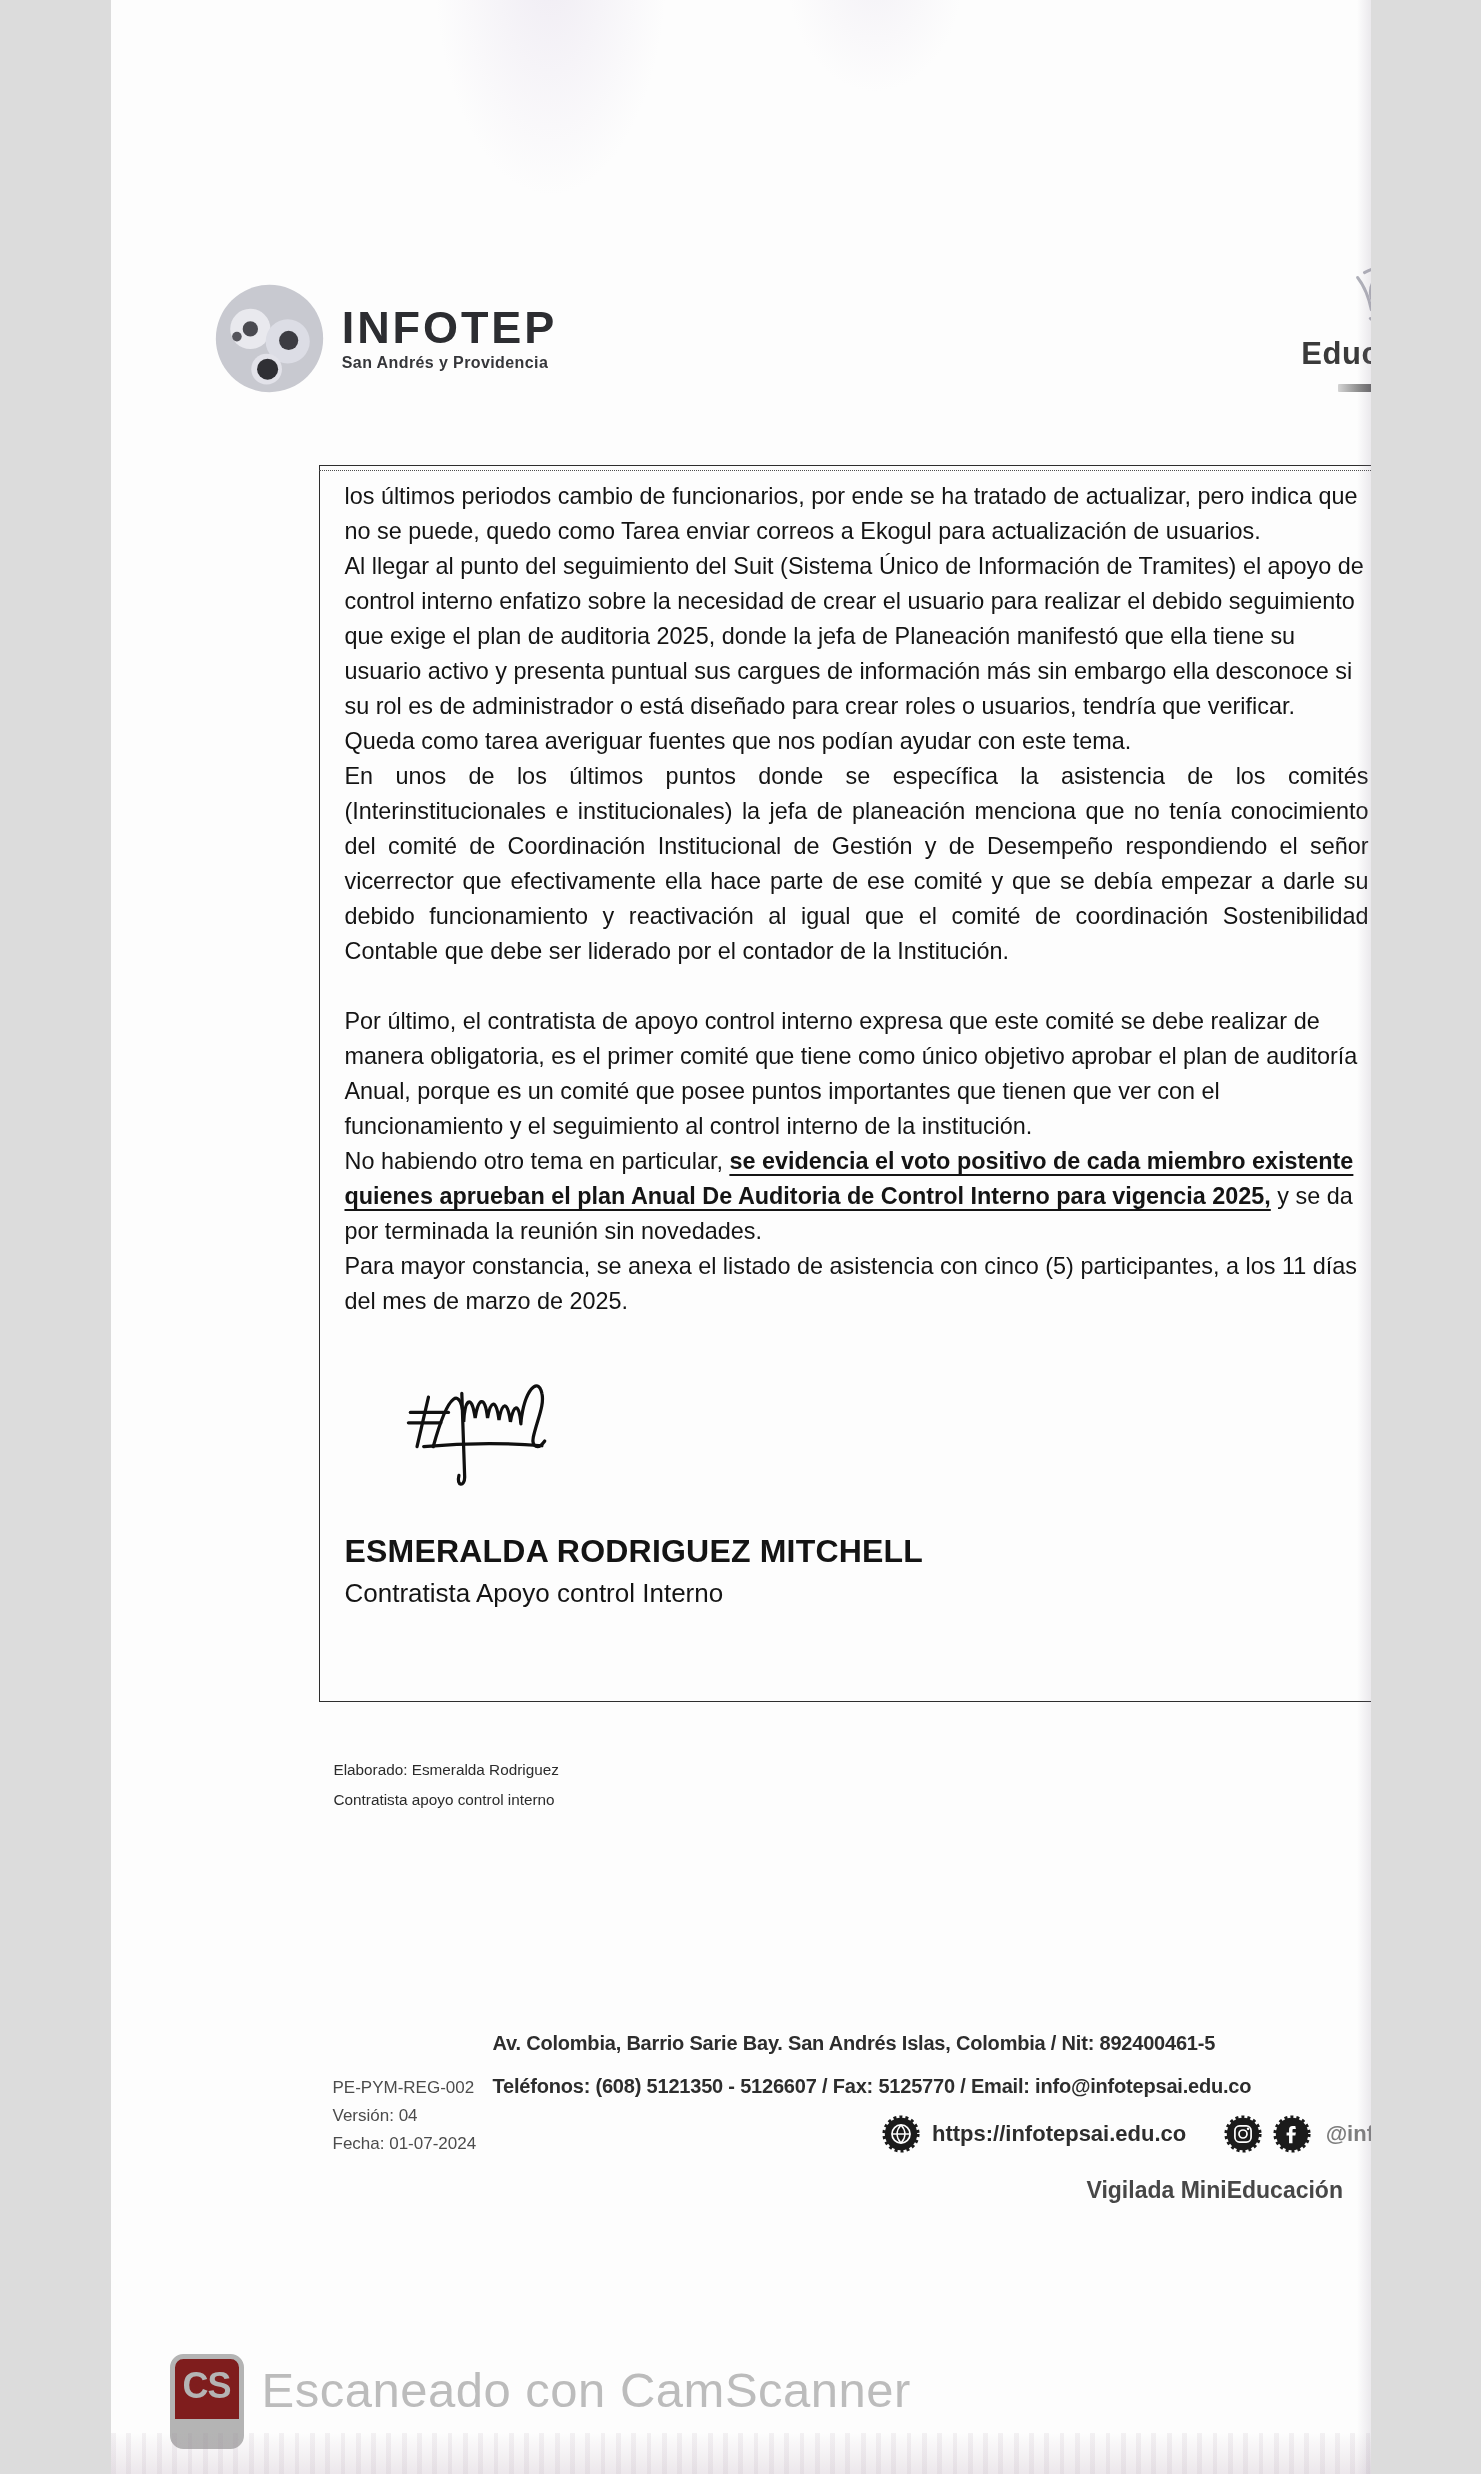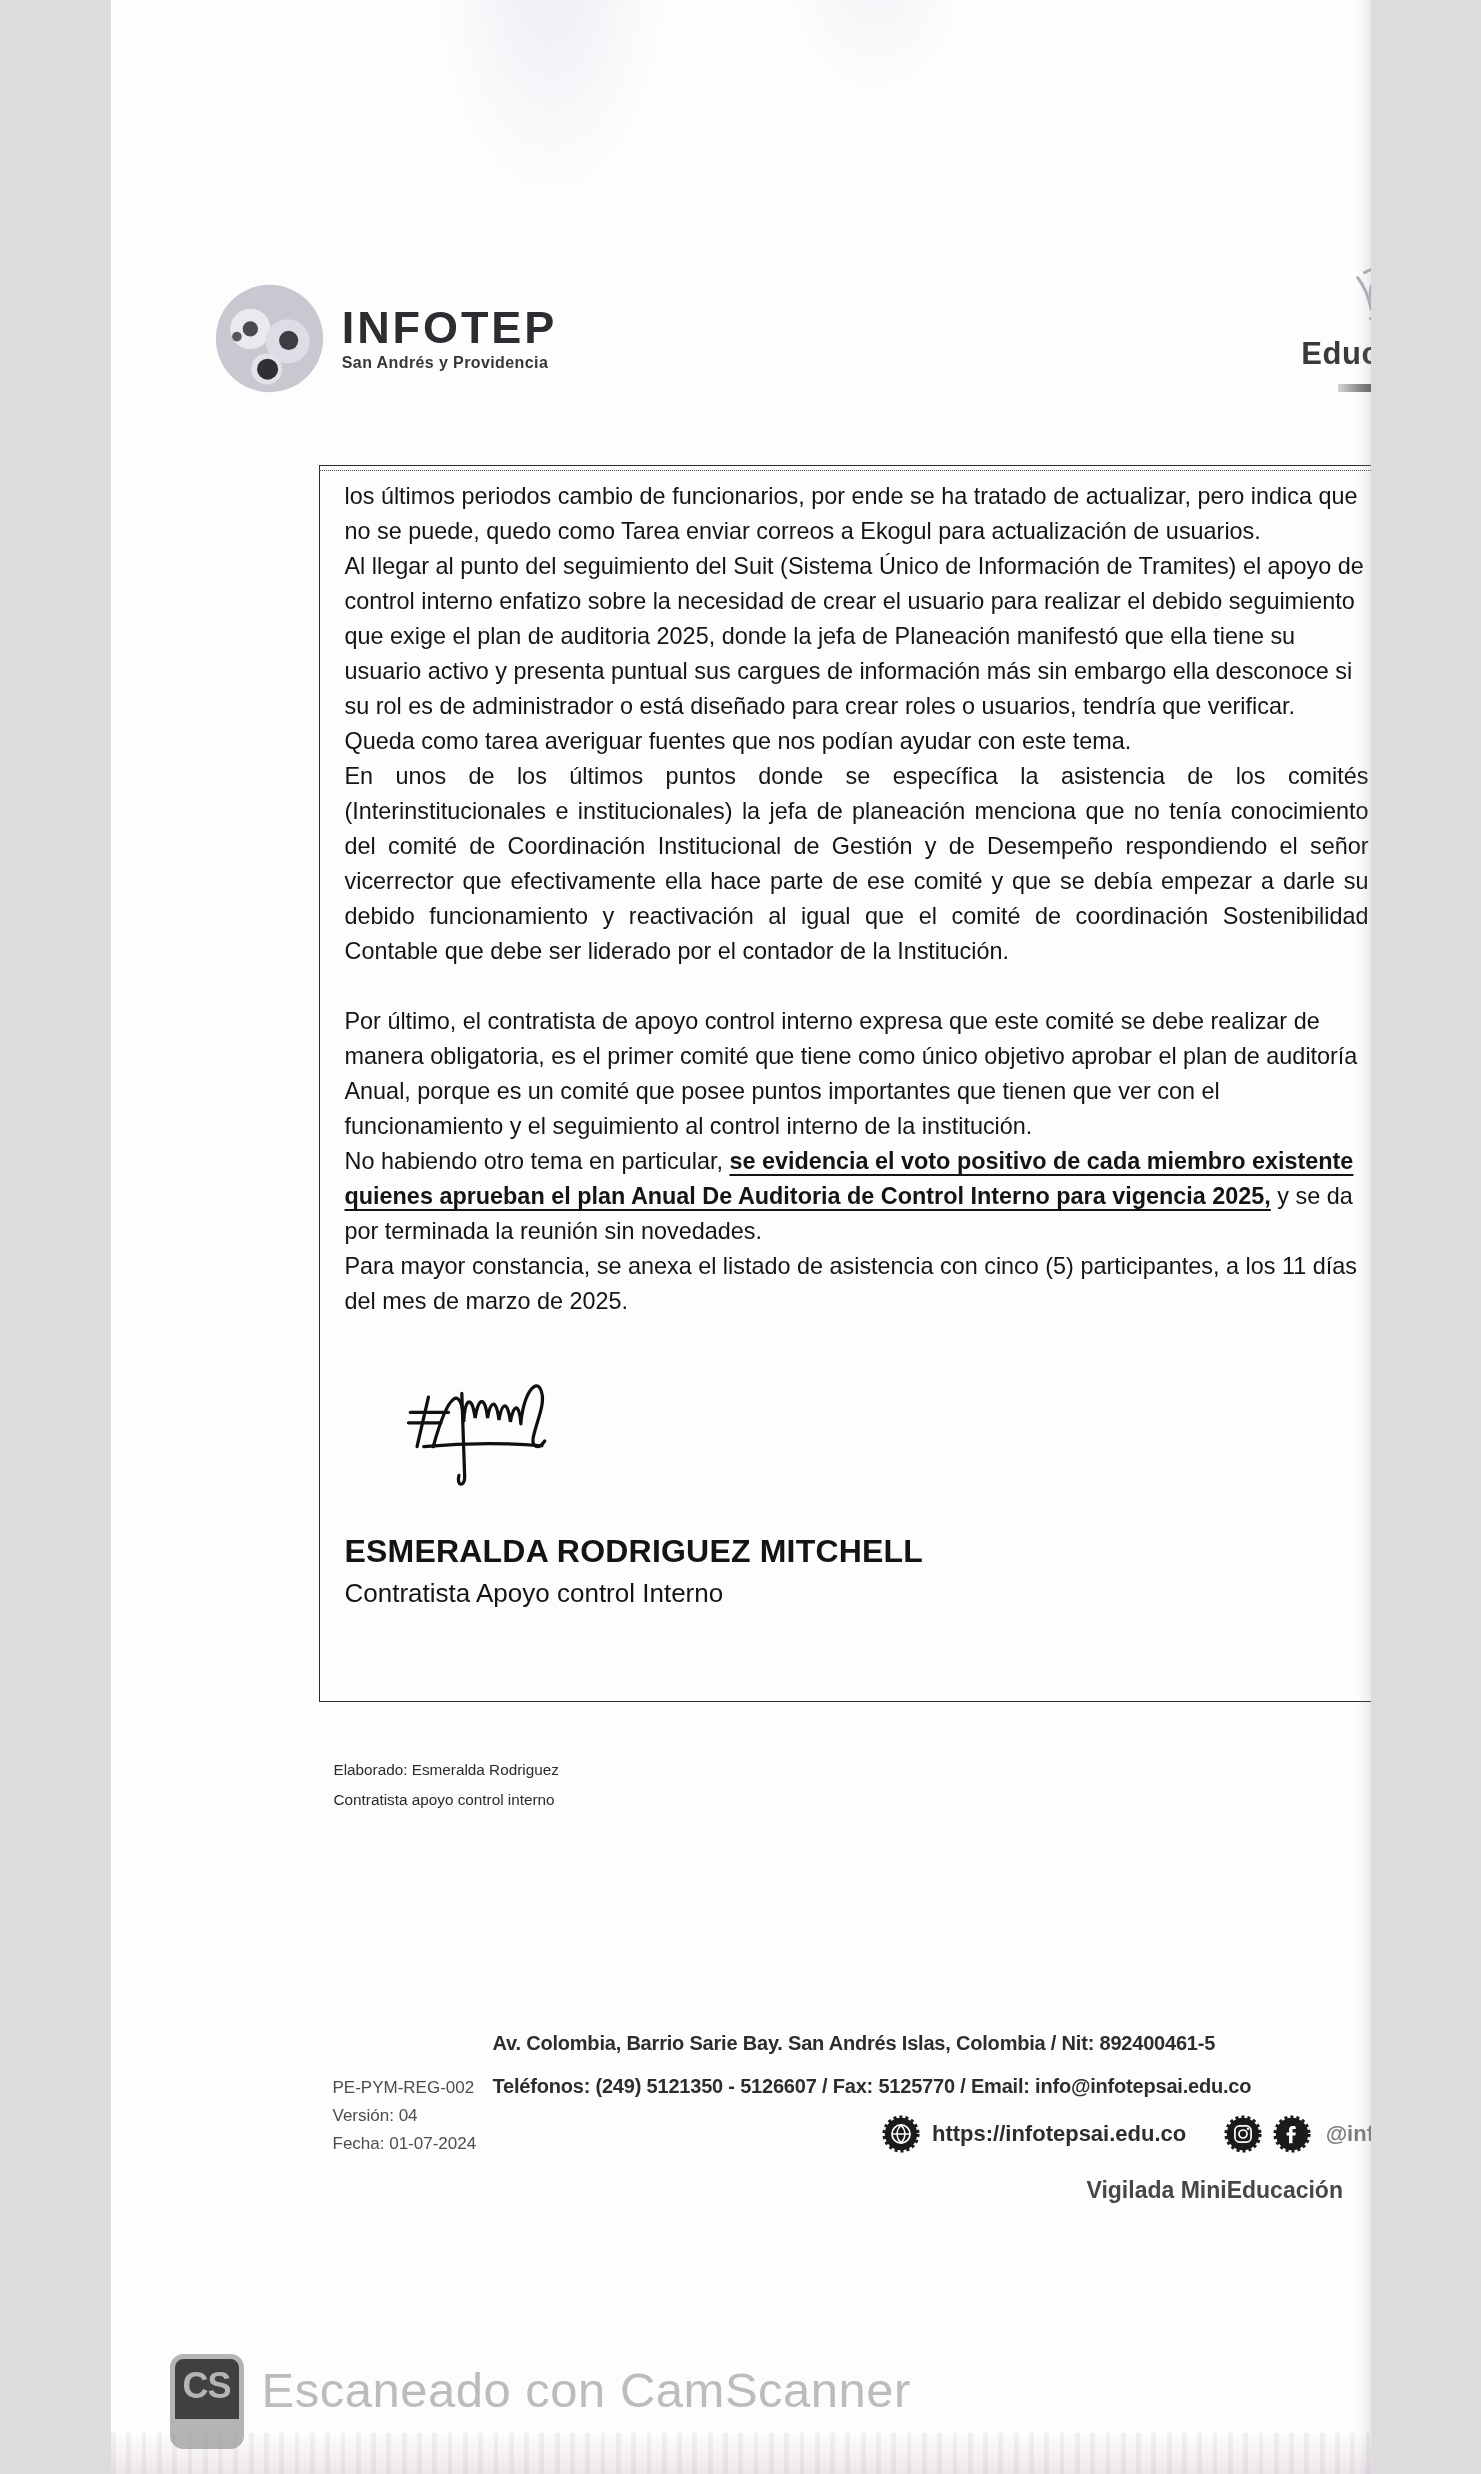--- a/index.html
+++ b/index.html
@@ -57,21 +57,21 @@
     font-size:20px; font-weight:600; letter-spacing:-0.2px; color:#2d2d2d; line-height:43px; }
   .webline { position:absolute; left:770px; top:2114px; display:flex; align-items:center; gap:11.5px;
     font-size:22px; font-weight:600; color:#2d2d2d; }
   .webline .badge { width:40px; height:40px; display:block; }
   .webline .handle { color:#7d7d7d; margin-left:1.9px; }
   .webline .social-badges { display:flex; gap:9.5px; margin-left:25px; }
   .vigilada { position:absolute; left:976px; top:2177px; font-size:23px; font-weight:600; color:#474747; }
 
   
   .cs-logo { position:absolute; left:59px; top:2354px; width:74px; height:95px;
-    border:5.7px solid #b4b4b4; border-radius:13.4px; box-sizing:border-box; background:#404040; }
+    border:5.7px solid #b4b4b4; border-radius:13.4px; box-sizing:border-box; background:#7f1d1d; }
   .cs-logo .cs-letters { position:absolute; top:5.7px; left:0; right:0; text-align:center;
     font-size:36px; font-weight:bold; color:#b4b4b4; letter-spacing:-1px; }
   .cs-logo .cs-base { position:absolute; left:0; right:0; bottom:0; height:25px; background:#b4b4b4;
     border-radius:0 0 5.7px 5.7px; }
   .cs-text { position:absolute; left:151px; top:2362px; font-size:49px; color:#bcbcbc; letter-spacing:0.5px; }
 </style>
 </head>
 <body>
 
 <div class="page">
@@ -146,21 +146,21 @@
   </div>
 
   <div class="doc-control">
     <div>PE-PYM-REG-002</div>
     <div>Versión: 04</div>
     <div>Fecha: 01-07-2024</div>
   </div>
 
   <div class="footer-center">
     <div>Av. Colombia, Barrio Sarie Bay. San Andrés Islas, Colombia / Nit: 892400461-5</div>
-    <div>Teléfonos: (249) 5121350 - 5126607 / Fax: 5125770 / Email: info@infotepsai.edu.co</div>
+    <div>Teléfonos: (608) 5121350 - 5126607 / Fax: 5125770 / Email: info@infotepsai.edu.co</div>
   </div>
 
   <div class="webline">
     <svg class="badge" viewBox="0 0 42 42" aria-hidden="true">
       <circle cx="21" cy="21" r="17" fill="#1b1b1b" stroke="#1b1b1b" stroke-width="5" stroke-dasharray="3 3"></circle>
       <circle cx="21" cy="21" r="9.5" fill="none" stroke="#fff" stroke-width="1.8"></circle>
       <path d="M11.5,21 h19 M21,11.5 c-5.5,6 -5.5,13 0,19 M21,11.5 c5.5,6 5.5,13 0,19" stroke="#fff" stroke-width="1.6" fill="none"></path>
     </svg>
     <span>https://infotepsai.edu.co</span>
     <span class="social-badges">

